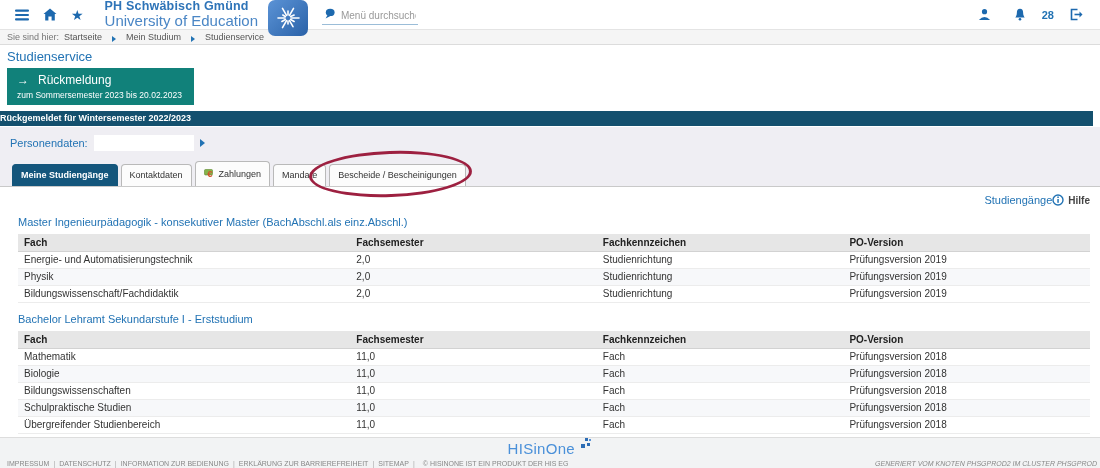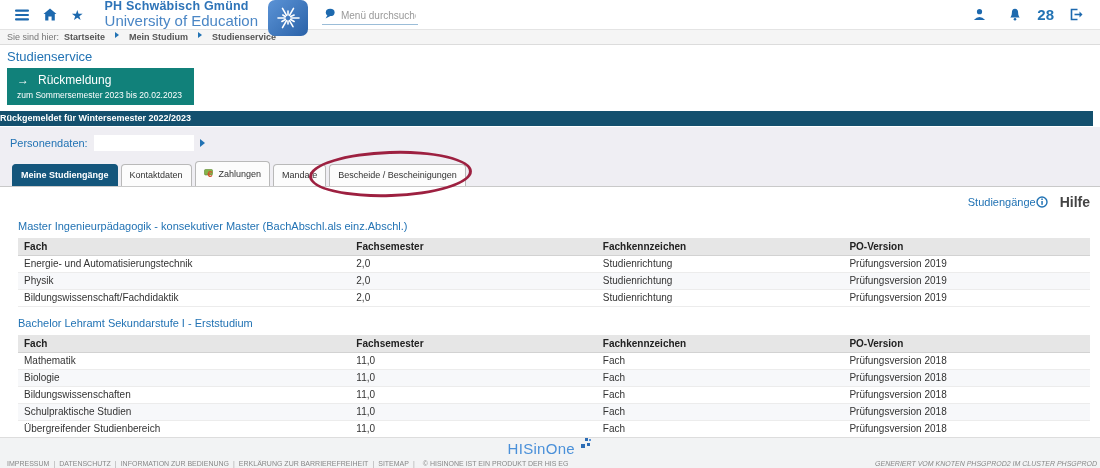--- a/index.html
+++ b/index.html
@@ -26,21 +26,21 @@
   .logo-square{width:40px;height:36px;margin-left:10px;border-radius:7px;flex:0 0 auto;
     background:linear-gradient(135deg,#5b93d6,#2a62a8);align-self:flex-start;z-index:4;
     display:flex;align-items:center;justify-content:center;overflow:hidden;}
   .search-wrap{position:relative;margin-left:14px;}
   .search-wrap svg{position:absolute;left:2px;top:3px;}
   .search-input{border:none;border-bottom:1px solid #9bbdd8;outline:none;width:96px;
     font-size:10px;padding:3px 2px 3px 19px;color:#555;background:#fff;
     font-family:"Liberation Sans",sans-serif;}
   .search-input::placeholder{color:#999;}
   .top-actions{margin-left:auto;display:flex;align-items:center;gap:9px;padding-right:2px;}
-  .notif-count{color:var(--accent);font-size:15px;font-weight:bold;}
+  .notif-count{color:var(--accent);font-size:11px;font-weight:bold;}
 
   
   .breadcrumb{height:15px;background:#f5f5f5;border-bottom:1px solid #dcdcdc;
     font-size:9px;color:#777;display:flex;align-items:center;padding-left:7px;gap:5px;}
   .bc-link{color:#555;cursor:pointer;}
   .tri{width:0;height:0;border-left:4px solid var(--accent);
     border-top:3px solid transparent;border-bottom:3px solid transparent;display:inline-block;}
   .tri.big{border-left-width:5px;border-top-width:4px;border-bottom-width:4px;}
 
   
@@ -62,21 +62,21 @@
   .tabs{display:flex;align-items:flex-end;padding-left:12px;position:relative;z-index:2;}
   .tab{background:#fcfcfc;border:1px solid #b9b9b9;border-bottom:none;
     border-radius:4px 4px 0 0;padding:5px 8px 6px;font-size:9px;color:#333;margin-right:3px;
     cursor:pointer;display:flex;align-items:center;gap:3px;white-space:nowrap;}
   .tab.active{background:var(--tab-navy);border-color:var(--tab-navy);color:#fff;font-weight:bold;}
 
   
   .content-panel{background:#fff;border-top:1px solid #c9c9c9;padding:5px 8px 0;min-height:240px;}
   .content-head{display:flex;justify-content:flex-end;align-items:center;padding:2px 2px 0 1px;}
   .section-title{color:var(--accent);font-size:11px;}
-  .help-link{display:flex;align-items:center;gap:12px;font-size:14px;font-weight:bold;color:#444;cursor:pointer;}
+  .help-link{display:flex;align-items:center;gap:4px;font-size:10px;font-weight:bold;color:#444;cursor:pointer;}
   .program-title{color:var(--accent);font-size:11px;margin:10px 0 6px 10px;}
   table.prog-table{border-collapse:collapse;width:calc(100% - 12px);margin-left:10px;
     font-size:10px;color:#333;table-layout:fixed;}
   .prog-table th{background:#e6e6e6;text-align:left;font-weight:bold;color:#222;
     padding:3px 6px;border-bottom:1px solid #d2d2d2;}
   .prog-table td{padding:2px 6px 3px;border-bottom:1px solid #ececec;overflow:hidden;white-space:nowrap;}
   .prog-table tbody tr:nth-child(even) td{background:#f7f8fa;}
 
   .actions{display:flex;gap:3px;margin:18px 0 0 7px;}
   .teal-btn-small{background:var(--teal);border:none;color:#fff;padding:6px 11px;
@@ -167,21 +167,21 @@
             <path d="M7.5 1.5 H1.5 V11.5 H7.5" fill="none" stroke="#1d69ae" stroke-width="1.6"></path>
             <line x1="4.5" y1="6.5" x2="10.5" y2="6.5" stroke="#1d69ae" stroke-width="1.6"></line>
             <path d="M9.5 3.5 L12.5 6.5 L9.5 9.5 Z" fill="#1d69ae"></path>
           </svg>
       </span>
     </div>
   </header>
 
   <nav class="breadcrumb">
     <span>Sie sind hier:</span>
-    <span id="crumbs" style="display:flex;align-items:flex-start;gap:10px;font-weight:bold;">
+    <span id="crumbs" style="display:flex;align-items:flex-end;gap:10px;">
         <span class="bc-link">Startseite</span>
         <span class="tri"></span>
         <span class="bc-link">Mein Studium</span>
         <span class="tri"></span>
         <span class="bc-link">Studienservice</span>
       </span>
   </nav>
 
   <div class="page-title">Studienservice</div>
 

